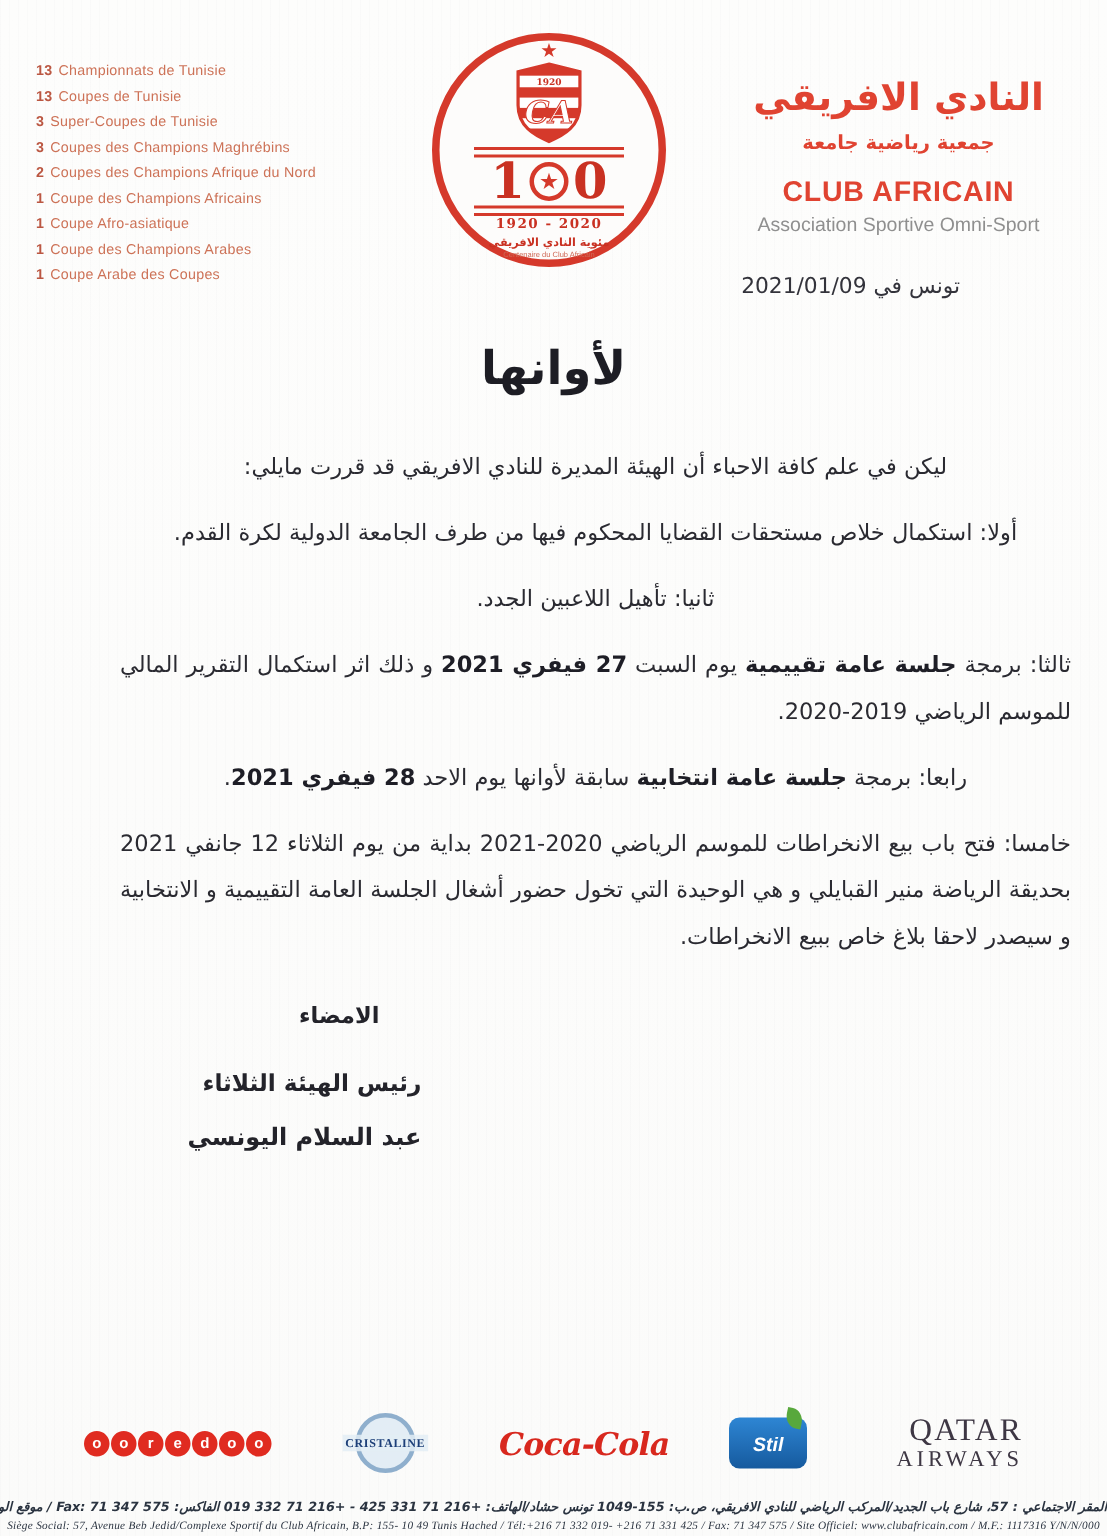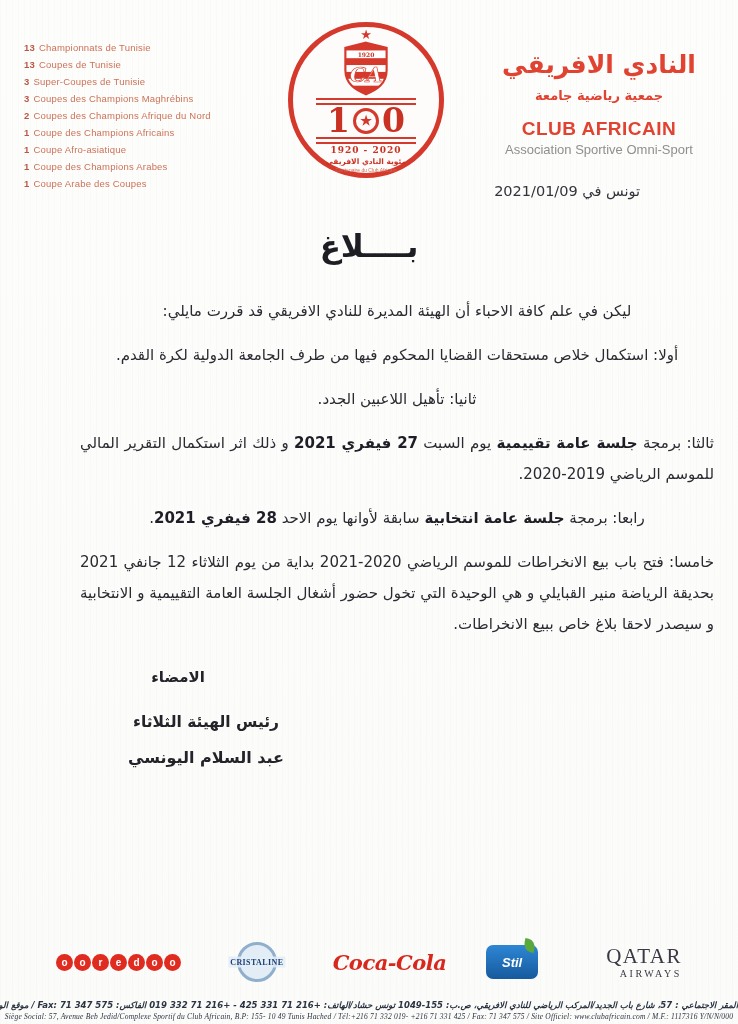--- a/index.html
+++ b/index.html
@@ -60,21 +60,21 @@
               direction:rtl; font-size:31px; font-weight:bold; color:#1d1d24; }
 
   
   .body-text{ position:absolute; top:296px; right:24px; left:80px; direction:rtl;
               font-size:15px; color:#2a2a31; }
   .body-text p{ margin:0 0 13px; line-height:31px; text-align:center; }
   .body-text p.just{ text-align:justify; }
   .body-text .b{ font-weight:bold; color:#1e1e26; }
 
   
-  .signature{ position:absolute; left:116px; top:668px; width:180px; text-align:center;
+  .signature{ position:absolute; left:101px; top:668px; width:180px; 
               direction:rtl; color:#23232a; }
   .sig-label{ font-size:15px; font-weight:bold; margin-bottom:27px; transform:translateX(-28px); }
   .sig-role{ font-size:15.5px; font-weight:bold; margin-bottom:17px; }
   .sig-name{ font-size:16px; font-weight:bold; }
 
   
   .sponsors{ position:absolute; left:0; right:0; top:936px; height:52px;
              display:flex; align-items:center; justify-content:space-between;
              padding:0 56px; }
   .sp-ooredoo{ display:flex; gap:1px; }
@@ -96,21 +96,21 @@
                   background:#58a83c; border-radius:0 70% 0 70%;
                   transform:rotate(12deg); }
   .sp-stil .box{ width:52px; height:34px; border-radius:7px;
                  background:linear-gradient(180deg,#2e86d4,#165a9e);
                  color:#fff; font-style:italic; font-weight:bold; font-size:13px;
                  display:flex; align-items:center; justify-content:center;
                  font-family:"Liberation Sans", sans-serif; }
   .sp-qatar{ width:104px; text-align:right; color:#3e3744;
              font-family:"Liberation Serif", serif; }
   .sp-qatar .q1{ font-size:21px; letter-spacing:1.5px; line-height:21px; }
-  .sp-qatar .q2{ font-size:10px; letter-spacing:2.6px; margin-top:1px; }
+  .sp-qatar .q2{ font-size:15px; letter-spacing:2.6px; margin-top:1px; }
 
   
   .footer{ position:absolute; left:0; right:0; bottom:3px; text-align:center;
            color:#2a3340; }
   .f-ar{ direction:rtl; font-size:8.5px; font-weight:bold; font-style:italic;
          white-space:nowrap; }
   .f-fr{ font-size:7.5px; font-style:italic; white-space:nowrap; margin-top:2px;
          font-family:"Liberation Serif", serif; letter-spacing:.2px; }
 </style>
 </head>
@@ -161,21 +161,21 @@
   </div>
 
   <div class="letterhead">
     <div class="lh-ar-name">النادي الافريقي</div>
     <div class="lh-ar-sub">جمعية رياضية جامعة</div>
     <div class="lh-fr-name">CLUB AFRICAIN</div>
     <div class="lh-fr-sub">Association Sportive Omni-Sport</div>
   </div>
 
   <div class="dateline">تونس في 2021/01/09</div>
-  <h1 class="doc-title">بــــلاغ</h1>
+  <h1 class="doc-title">لأوانها</h1>
 
   <div class="body-text" id="body-paragraphs">
       <p><span>ليكن في علم كافة الاحباء أن الهيئة المديرة للنادي الافريقي قد قررت مايلي:</span></p>
       <p><span>أولا: استكمال خلاص مستحقات القضايا المحكوم فيها من طرف الجامعة الدولية لكرة القدم.</span></p>
       <p><span>ثانيا: تأهيل اللاعبين الجدد.</span></p>
       <p class="just"><span>ثالثا: برمجة </span><span class="b">جلسة عامة تقييمية</span><span> يوم السبت </span><span class="b">27 فيفري 2021</span><span> و ذلك اثر استكمال التقرير المالي للموسم الرياضي 2019-2020.</span></p>
       <p><span>رابعا: برمجة </span><span class="b">جلسة عامة انتخابية</span><span> سابقة لأوانها يوم الاحد </span><span class="b">28 فيفري 2021</span><span>.</span></p>
       <p class="just"><span>خامسا: فتح باب بيع الانخراطات للموسم الرياضي 2020-2021 بداية من يوم الثلاثاء 12 جانفي 2021 بحديقة الرياضة منير القبايلي و هي الوحيدة التي تخول حضور أشغال الجلسة العامة التقييمية و الانتخابية و سيصدر لاحقا بلاغ خاص ببيع الانخراطات.</span></p>
     </div>
 

